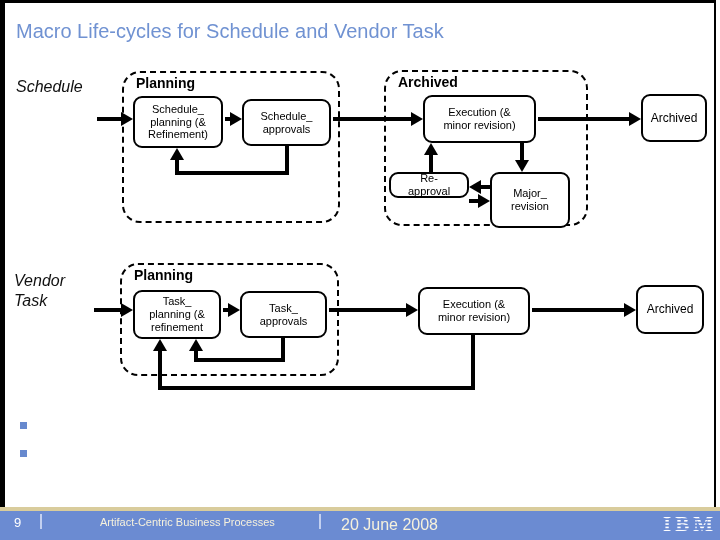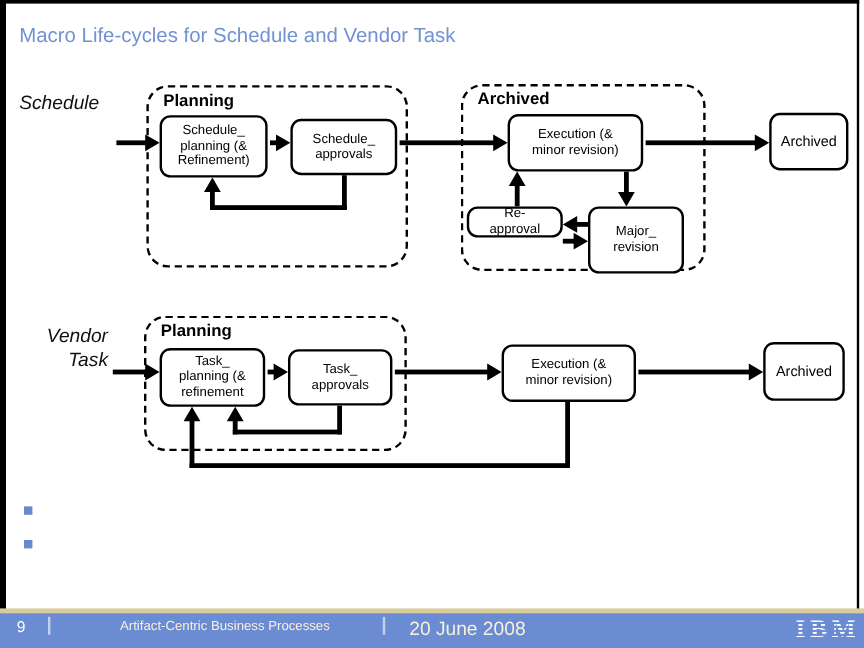--- a/index.html
+++ b/index.html
@@ -3,25 +3,25 @@
 <meta charset="utf-8">
 <style>
   html,body{margin:0;padding:0;}
   body{width:720px;height:540px;background:#ffffff;font-family:"Liberation Sans","DejaVu Sans",sans-serif;position:relative;overflow:hidden;}
   .abs{position:absolute;}
   
   .frame-left{left:0;top:0;width:5px;height:509px;background:#000;}
   .frame-top{left:0;top:0;width:716px;height:3px;background:#000;}
   .frame-right{left:714px;top:0;width:2px;height:509px;background:#000;}
   
-  .title{left:16px;top:20px;font-size:17px;color:#7092D2;font-weight:500;white-space:nowrap;}
+  .title{left:16px;top:20px;font-size:20px;color:#7092D2;font-weight:500;white-space:nowrap;}
   
   .row-label{font-style:italic;font-size:16px;color:#111;white-space:pre-line;}
   .lbl-schedule{left:16px;top:78px;}
-  .lbl-vendor{left:14px;top:271px;width:76px;text-align:right;line-height:1.25;}
+  .lbl-vendor{left:14px;top:271px;width:76px;text-align:left;line-height:1.25;}
   
   .group{border:2px dashed #000;border-radius:18px;box-sizing:border-box;background:transparent;}
   .g-splan{left:122px;top:71px;width:218px;height:152px;}
   .g-sexec{left:384px;top:70px;width:204px;height:156px;}
   .g-vplan{left:120px;top:263px;width:219px;height:113px;}
   .group-label{position:absolute;left:12px;top:2px;font-weight:bold;font-size:14px;color:#000;}
   
   .node{border:2px solid #000;border-radius:9px;background:#fff;box-sizing:border-box;
         display:flex;align-items:center;justify-content:center;text-align:center;
         font-size:11px;line-height:1.18;color:#000;white-space:pre-line;}

